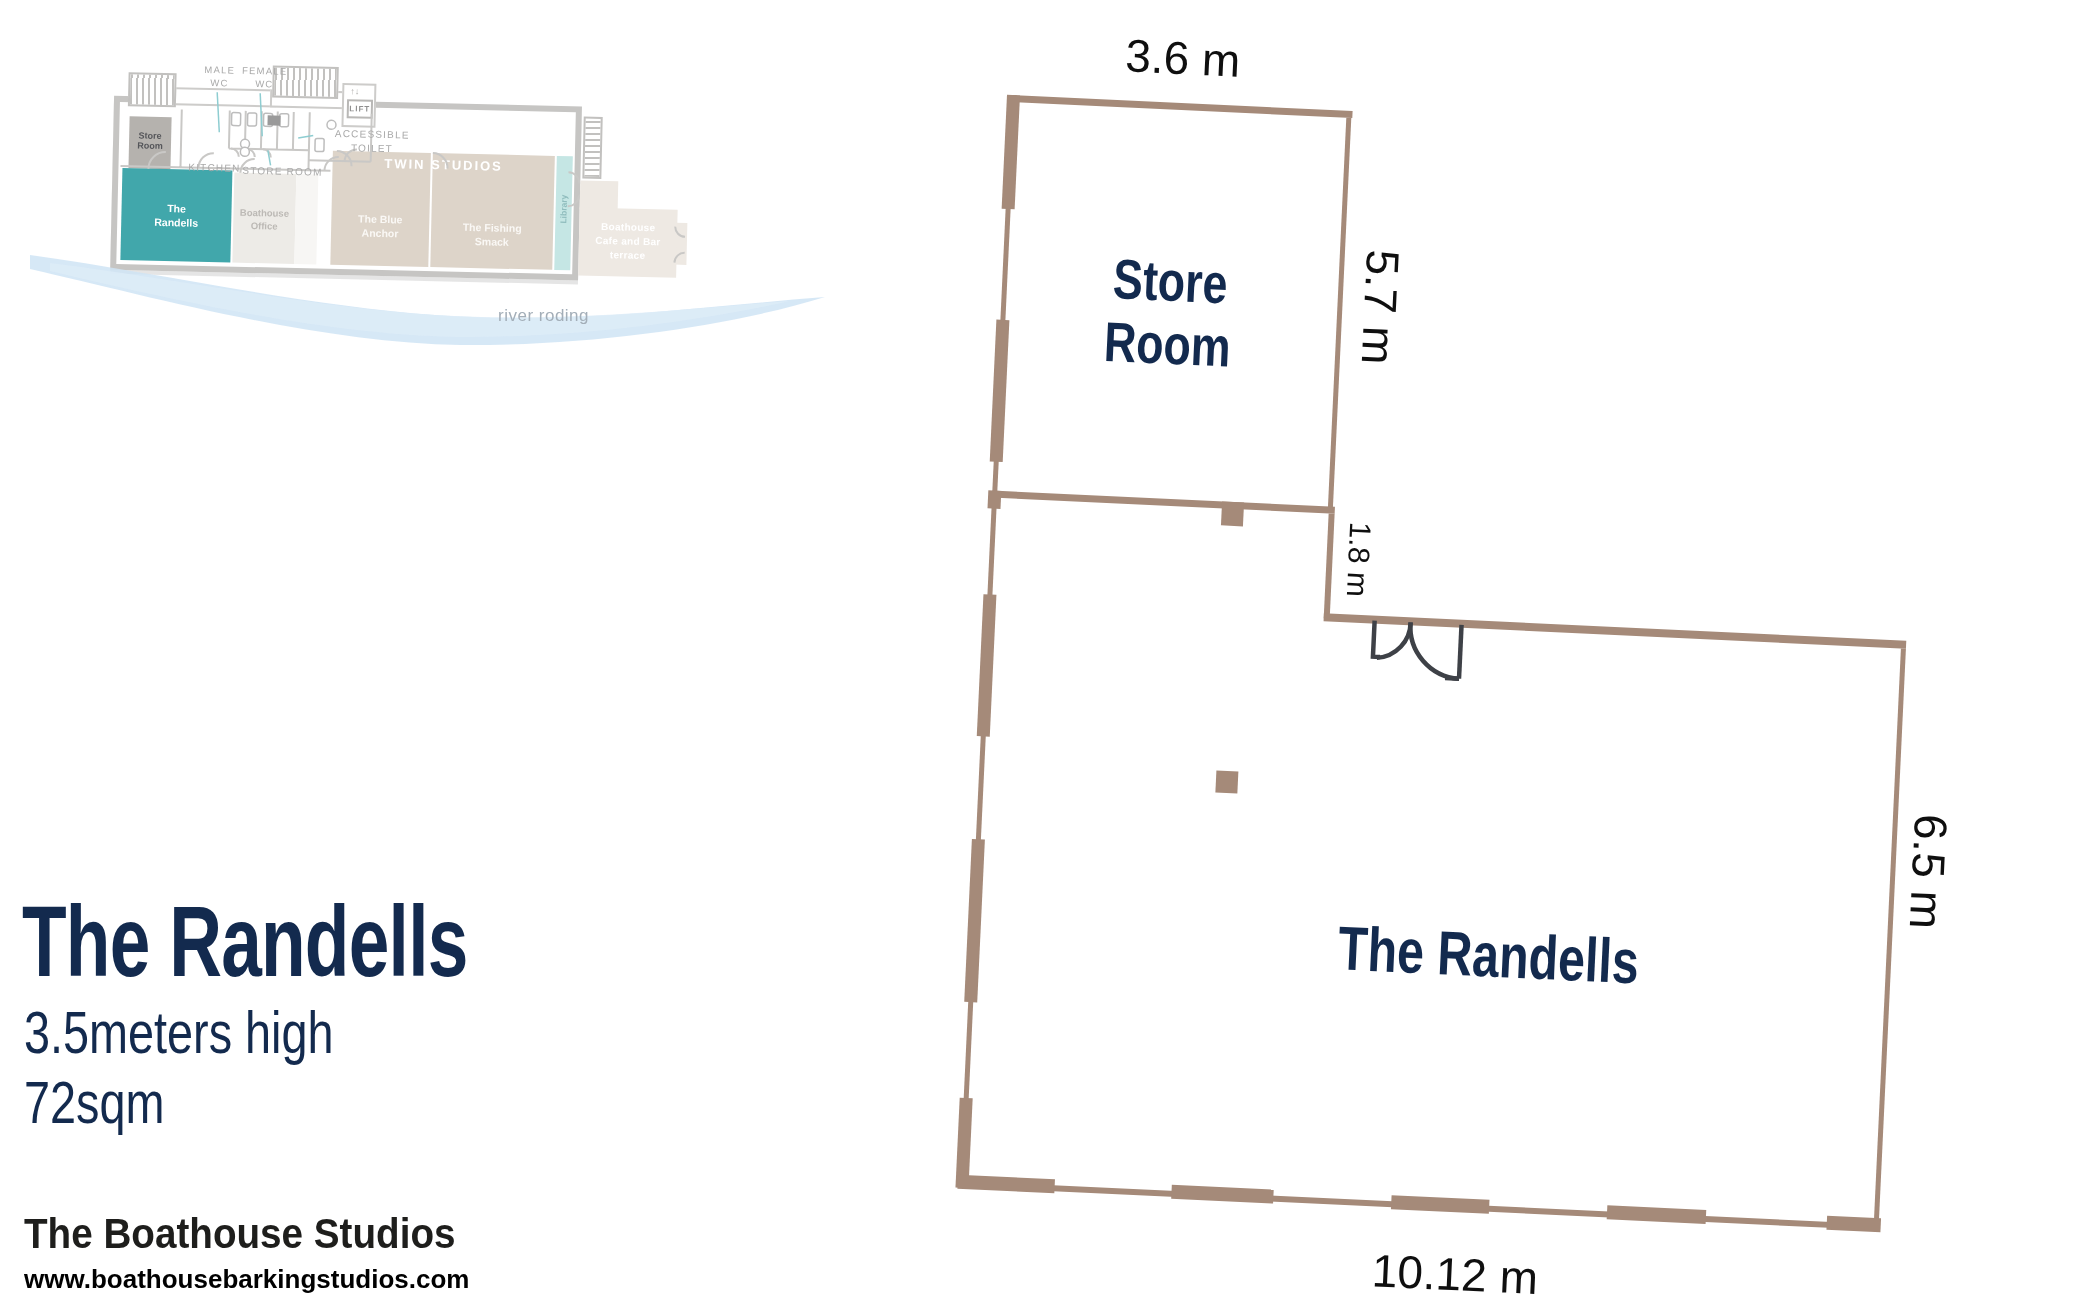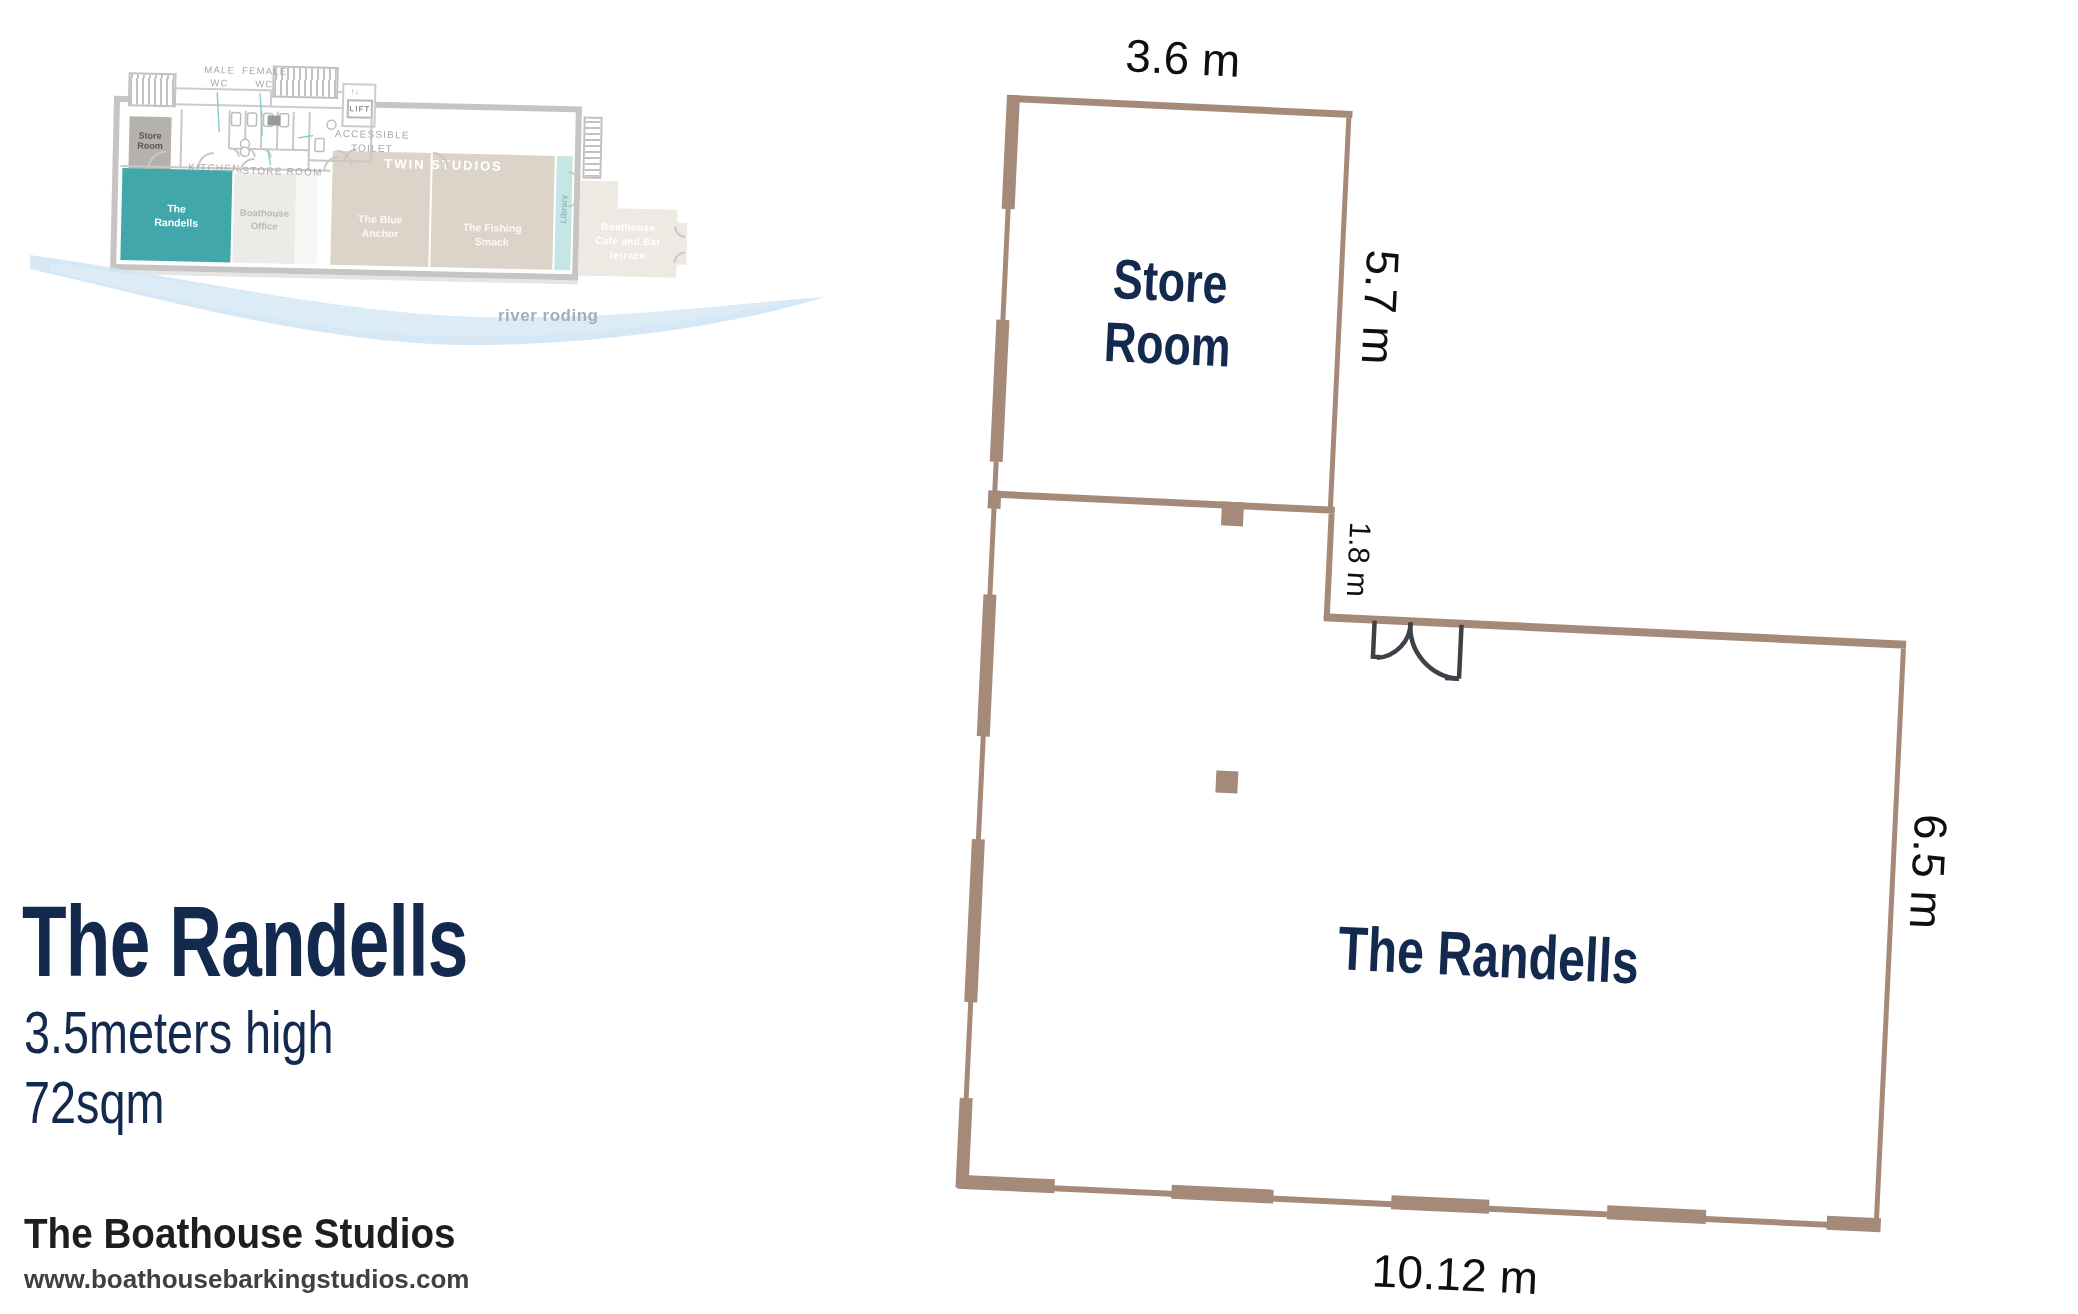--- a/index.html
+++ b/index.html
@@ -8,40 +8,40 @@
   .canvas { position:relative; width:2078px; height:1314px; background:#ffffff; overflow:hidden; }
   .abs { position:absolute; }
 
   
   .info-title { left:22px; top:884px; font-size:100px; font-weight:700; color:#132a4e;
     transform:scaleX(.73); transform-origin:left top; letter-spacing:-1px; white-space:nowrap; }
   .info-sub { left:24px; top:998px; font-size:60px; font-weight:400; color:#132a4e;
     transform:scaleX(.78); transform-origin:left top; line-height:1.17; white-space:pre-line; }
   .info-brand { left:24px; top:1210px; font-size:42px; font-weight:700; color:#1e1e1c;
     transform:scaleX(.92); transform-origin:left top; white-space:nowrap; }
-  .info-site { left:24px; top:1264px; font-size:26px; font-weight:700; color:#404040; white-space:nowrap;text-align:center; }
+  .info-site { left:24px; top:1264px; font-size:26px; font-weight:700; color:#000000; white-space:nowrap;text-align:center; }
 
   
   .building { left:120px; top:100px; width:600px; height:260px; transform:rotate(1.3deg); transform-origin:0 0; }
   .hall { position:absolute; left:-6px; top:-4px; width:468px; height:174px;
     border:6px solid #c6c5c3; background:#ffffff; box-shadow:0 4px 0 rgba(150,150,150,.25); }
   .room { position:absolute; }
   .room-label { position:absolute; text-align:center; white-space:pre-line; font-weight:600; }
   .mm-gray-label { position:absolute; color:#a9a9a9; letter-spacing:1.2px; font-weight:500;
     font-size:10px; text-align:center; white-space:pre-line; line-height:1.35; }
   .stairs-h { position:absolute; border:2px solid #c2c1bf; background:#fff;
     background-image:repeating-linear-gradient(90deg,#c2c1bf 0 2px,rgba(0,0,0,0) 2px 6px); }
   .stairs-v { position:absolute; border:2px solid #c2c1bf; background:#fff;
     background-image:repeating-linear-gradient(0deg,#c2c1bf 0 2px,rgba(0,0,0,0) 2px 6px); }
   .bump { position:absolute; background:#ffffff; border:2px solid #cdccca; }
   .lift-box { position:absolute; left:227px; top:-6px; width:26px; height:19px; border:2px solid #b9b8b6;
     background:#fff; color:#8f8f8f; font-size:8px; font-weight:700; letter-spacing:1px; text-align:center; line-height:16px; }
   .lift-arrows { position:absolute; left:230px; top:-19px; font-size:9px; color:#b0afad; letter-spacing:0; }
 
-  .river-text { left:498px; top:306px; font-size:17px; color:#a3aeb8; letter-spacing:.5px;font-weight:bold; }
+  .river-text { left:498px; top:306px; font-size:17px; color:#a3aeb8; letter-spacing:.5px; }
 
   
   .plan { left:1011px; top:95px; width:1000px; height:1200px; transform:rotate(2.7deg); transform-origin:0 0; }
   .wall { position:absolute; background:#a58a79; }
   .dim { position:absolute; color:#0f0f0f; font-size:46px; font-weight:400; text-align:center; }
   .dim-v { position:absolute; color:#0f0f0f; font-size:46px; font-weight:400;
     writing-mode:vertical-rl; text-align:center; }
   .plan-room-label { position:absolute; color:#132a4e; font-weight:700; text-align:center;
     white-space:pre-line; line-height:1.12; }
 </style>

